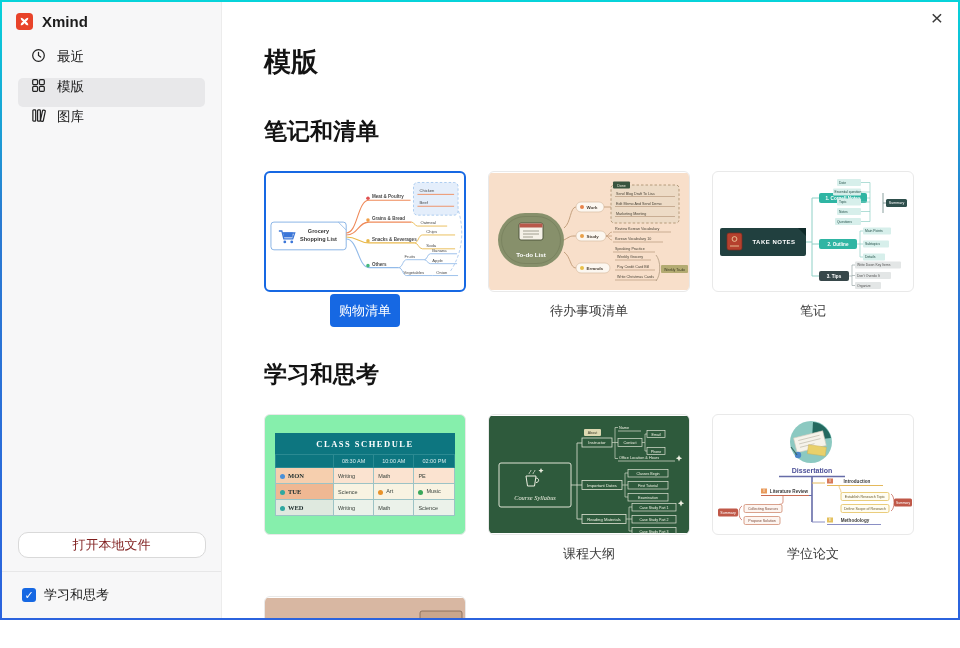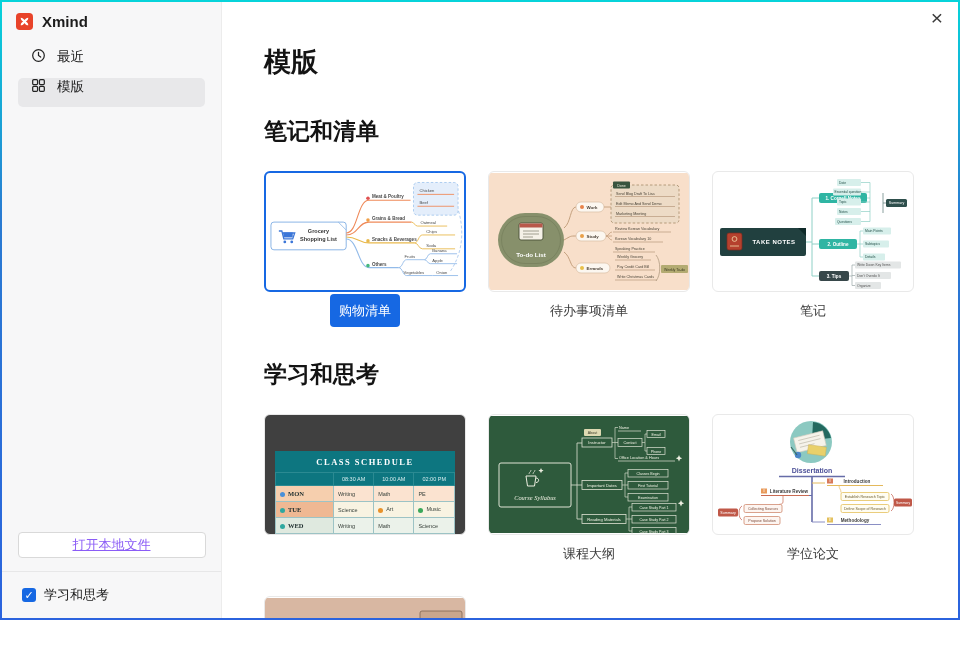--- a/index.html
+++ b/index.html
@@ -15,22 +15,22 @@
   .logo-row { display:flex; align-items:center; gap:9px; padding:2px 14px 18px; }
   .logo-row svg { width:17px; height:17px; display:block; }
   .app-title { font-size:15px; font-weight:bold; }
   nav { padding:0 16px; }
   .nav-item { display:flex; align-items:flex-start; gap:11px; height:29px; padding:0 13px;
               border-radius:5px; font-size:13.5px; margin-bottom:1px; cursor:default; }
   .nav-item.active { background:#e8e8ea; }
   .nav-item svg { width:15px; height:15px; display:block; }
   .sidebar-bottom { margin-top:auto; }
   .open-file { display:block; width:188px; margin:0 auto 13px; height:26px; background:#fff;
-               border:1px solid #d9d9d9; border-radius:4px; font-size:13px; color:#8b5cf6;
-               font-family:inherit; cursor:pointer;text-decoration:underline; }
+               border:1px solid #d9d9d9; border-radius:10px; font-size:13px; color:#7f1d1d;
+               font-family:inherit; cursor:pointer; }
   .sb-divider { border-top:1px solid #e7e7e8; }
   .startup { display:flex; align-items:center; gap:8px; padding:14px 20px; font-size:13px; }
   .checkbox { width:14px; height:14px; background:#1668e3; border-radius:3px; color:#fff;
               font-size:11px; line-height:14px; text-align:center; flex-shrink:0; cursor:pointer; }
 
   
   main { flex:1; position:relative; padding:42px 30px 0 42px; overflow:hidden; }
   .close-btn { position:absolute; top:5px; right:15px; font-size:21px; font-weight:300;
                color:#3a3a3a; background:none; border:none; cursor:pointer; line-height:1; }
   h1 { font-size:27px; font-weight:bold; color:#141414; }
@@ -39,21 +39,21 @@
   .grid.row3 { margin-top:30px; }
   .tcard { width:202px; cursor:pointer; }
   .thumb { width:202px; height:121px; border:1px solid #e9e9e9; border-radius:6px;
            overflow:hidden; background:#fff; }
   .thumb.selected { border:2px solid #1668e3; }
   .thumb svg { display:block; width:100%; height:100%; }
   .tlabel { text-align:center; margin-top:10px; height:21px; font-size:13px; color:#3d3d3d; }
   .pill { background:#1668e3; color:#fff; padding:9px 9px; border-radius:4px; }
 
   
-  .sched-bg { background:#404040; display:flex; align-items:flex-end; justify-content:center; }
+  .sched-bg { background:#86efac; display:flex; align-items:center; justify-content:center; }
   table.sched { border-collapse:collapse; width:180px; border:1px solid #0d7680; }
   table.sched .st { background:#0d7680; color:#fff; font-family:"Liberation Serif",serif;
                     font-size:8.5px; letter-spacing:1.5px; height:21px; font-weight:bold; text-align:center; }
   table.sched .times td { background:#0d7680; color:#d9edee; font-size:5.5px; height:13px;
                           text-align:center; border:1px solid #2b8a92; }
   table.sched td { border:1px solid #9cc3c5; font-size:5.5px; color:#37403a; padding:0 4px; height:16px; }
   table.sched td.day { font-family:"Liberation Serif",serif; font-weight:bold; font-size:6.5px;
                        width:58px; color:#203030; }
   tr.mon td.day { background:#f6cfae; } tr.mon td.c { background:#fbe3d0; }
   tr.tue td.day { background:#efb893; } tr.tue td.c { background:#f8f3e2; }
@@ -93,20 +93,30 @@
       <div class="nav-item active">
         <span>
           <svg viewBox="0 0 16 16" fill="none" stroke="#222" stroke-width="1.3">
             <rect x="1.8" y="1.8" width="5.2" height="5.2" rx="1.2"></rect>
                 <rect x="9" y="1.8" width="5.2" height="5.2" rx="1.2"></rect>
             <rect x="1.8" y="9" width="5.2" height="5.2" rx="1.2"></rect>
                 <rect x="9" y="9" width="5.2" height="5.2" rx="1.2"></rect>
           </svg>
         </span>
         <span>模版</span>
+      </div>
+      <div class="nav-item">
+        <span>
+          <svg viewBox="0 0 16 16" fill="none" stroke="#222" stroke-width="1.3">
+            <rect x="2" y="2" width="3" height="12" rx=".8"></rect>
+                <rect x="7" y="2" width="3" height="12" rx=".8"></rect>
+            <rect x="11.2" y="2.2" width="3" height="12" rx=".8" transform="rotate(12 12.7 8.2)"></rect>
+          </svg>
+        </span>
+        <span>图库</span>
       </div>
     </nav>
     <div class="sidebar-bottom">
       <button class="open-file">打开本地文件</button>
       <div class="sb-divider"></div>
       <label class="startup">
         <span class="checkbox">✓</span>
         <span>学习和思考</span>
       </label>
     </div>

